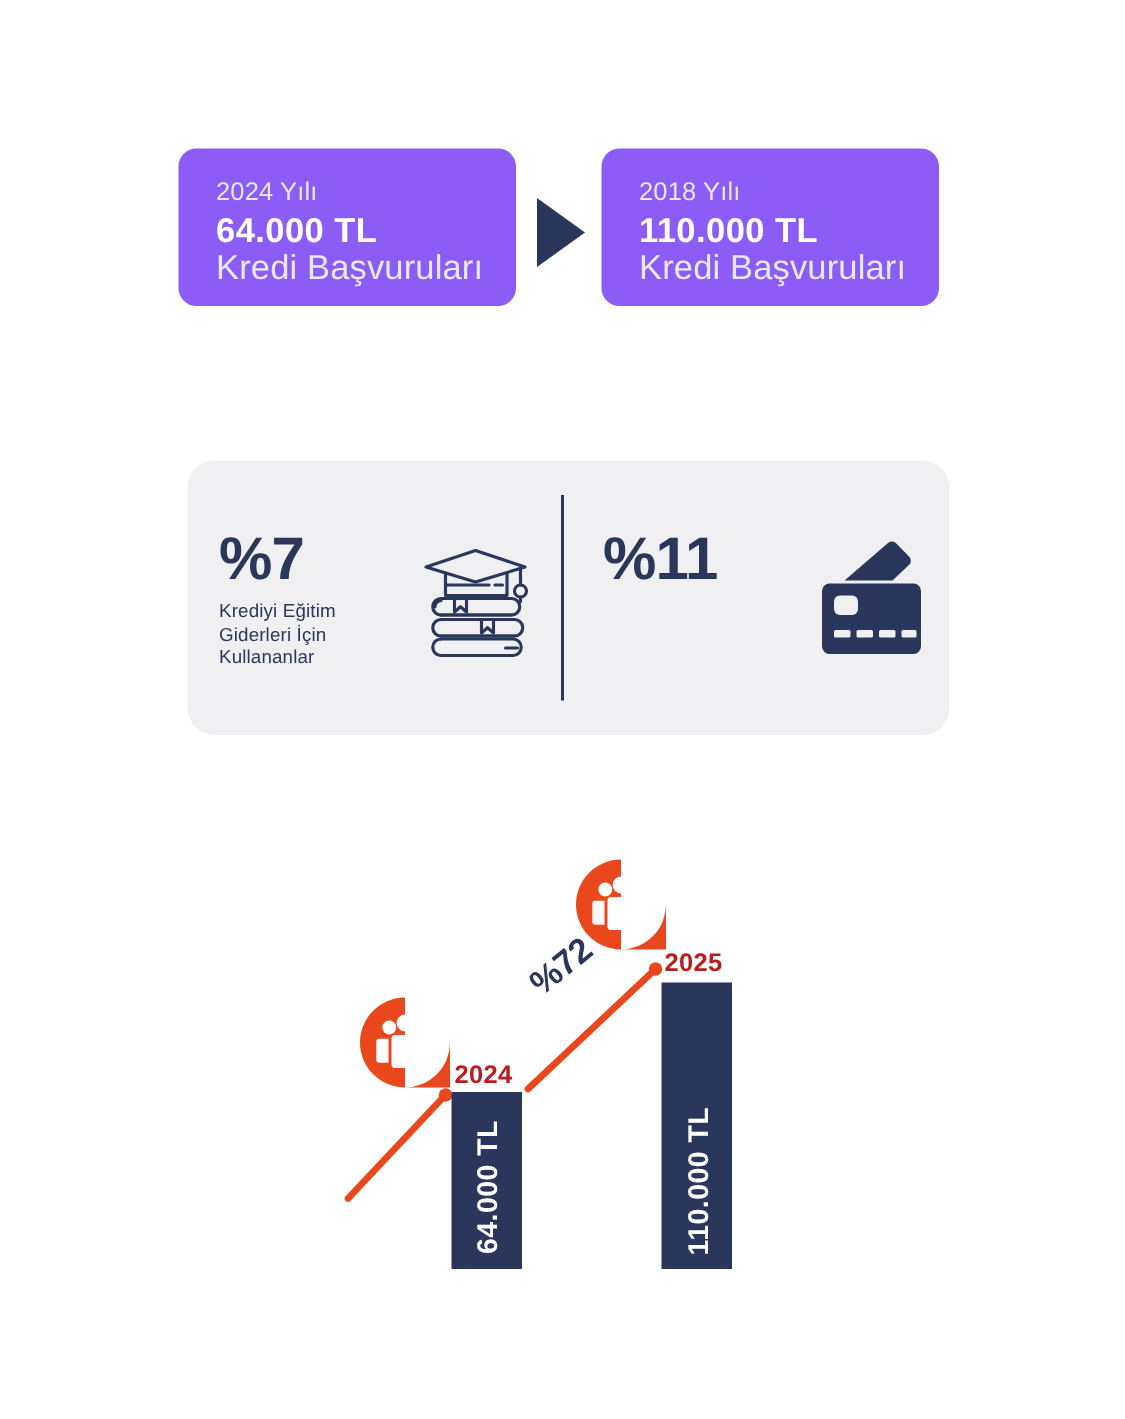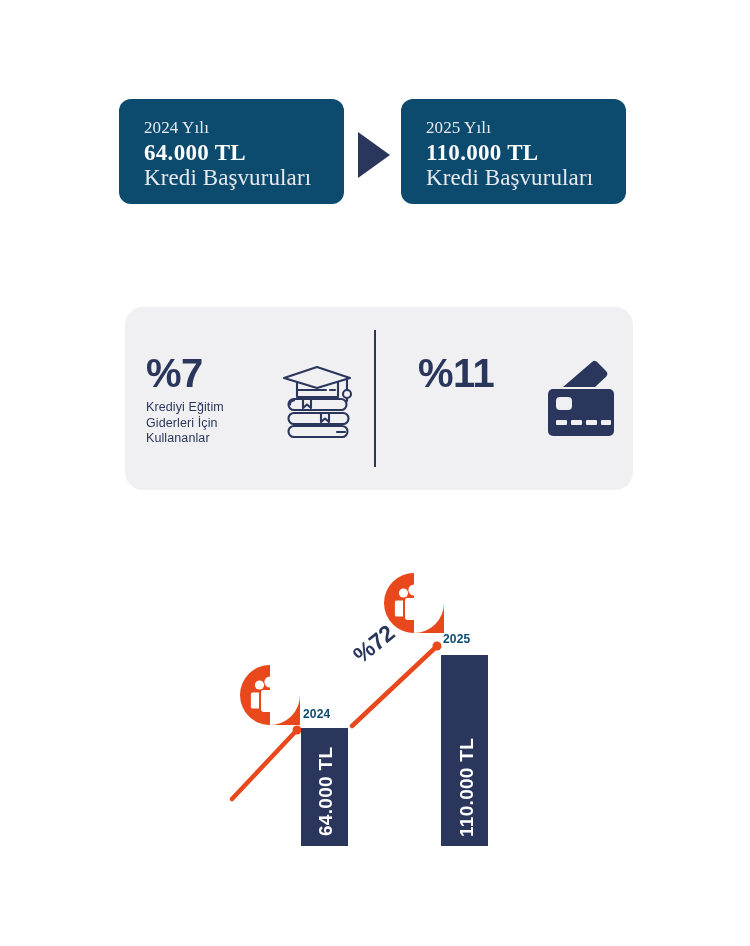--- a/index.html
+++ b/index.html
@@ -9,26 +9,25 @@
     font-family:"Liberation Sans", sans-serif;
     position:relative;
     overflow:hidden;
     -webkit-font-smoothing:antialiased;
   }
   .stage{position:absolute;left:0;top:0;width:750px;height:946px;}
 
   
   .kpi-card{
     position:absolute;
-    background:#0c4a6e;
+    background:#8b5cf6;
     border-radius:12px;
     box-sizing:border-box;
     padding:18px 0 0 25px;
     color:#ffffff;
-    font-family:Liberation Serif, serif;
   }
   #kpi-2024{left:119px;top:99px;width:225px;height:105px;}
   #kpi-2025{left:401px;top:99px;width:225px;height:105px;}
   .kpi-year{
     font-size:17px;
     color:#e8e9ee;
     letter-spacing:.1px;
     line-height:21px;
     font-weight:400;
   }
@@ -55,21 +54,21 @@
   #stats-panel{
     position:absolute;left:125px;top:307px;width:508px;height:183px;
     background:#f0f0f2;border-radius:18px;
   }
   #panel-divider{
     position:absolute;left:374px;top:330px;width:2px;height:137px;
     background:#2b365c;
   }
   .stat-block{position:absolute;}
   #stat-left{left:146px;top:352px;width:115px;}
-  #stat-right{left:402px;top:352px;width:140px;margin-left:16px;}
+  #stat-right{left:402px;top:352px;width:140px;}
   .stat-pct{
     font-size:40px;font-weight:bold;color:#2b365c;
     line-height:42px;letter-spacing:-0.5px;
   }
   .stat-desc{
     font-size:12.5px;font-weight:normal;color:#2b365c;
     line-height:15.5px;margin-top:6px;letter-spacing:.1px;
   }
   #icon-books{position:absolute;left:281px;top:363px;width:73px;height:78px;}
   #icon-card{position:absolute;left:546px;top:358px;width:70px;height:82px;}
@@ -82,21 +81,21 @@
     position:absolute;
     color:#ffffff;font-weight:bold;font-size:19px;
     letter-spacing:.3px;white-space:nowrap;
     transform-origin:left top;
     transform:rotate(-90deg);
   }
   #bar-2024-value{left:14px;top:108px;}
   #bar-2025-value{left:15px;top:182px;}
   .bar-year{
     position:absolute;
-    color:#0c4a6e;font-weight:bold;font-size:12px;
+    color:#b91c1c;font-weight:bold;font-size:17px;
     letter-spacing:.2px;white-space:nowrap;
   }
   #year-2024{left:303px;top:707px;}
   #year-2025{left:443px;top:632px;}
 
   
   #trendline{position:absolute;left:0;top:0;width:750px;height:946px;}
 
   
   #growth-label{
@@ -121,21 +120,21 @@
     <div class="kpi-year">2024 Yılı</div>
     <div class="kpi-amount">64.000 TL</div>
     <div class="kpi-sub">Kredi Başvuruları</div>
   </div>
 
   <svg id="arrow-between" viewBox="0 0 36 48">
     <polygon points="2,1 34,24 2,47" fill="#2b365c"></polygon>
   </svg>
 
   <div class="kpi-card" id="kpi-2025">
-    <div class="kpi-year">2025 Yılı</div>
+    <div class="kpi-year">2018 Yılı</div>
     <div class="kpi-amount">110.000 TL</div>
     <div class="kpi-sub">Kredi Başvuruları</div>
   </div>
 
   <div id="stats-panel"></div>
   <div id="panel-divider"></div>
 
   <div class="stat-block" id="stat-left">
     <div class="stat-pct">%7</div>
     <div class="stat-desc">Krediyi Eğitim Giderleri İçin Kullananlar</div>

